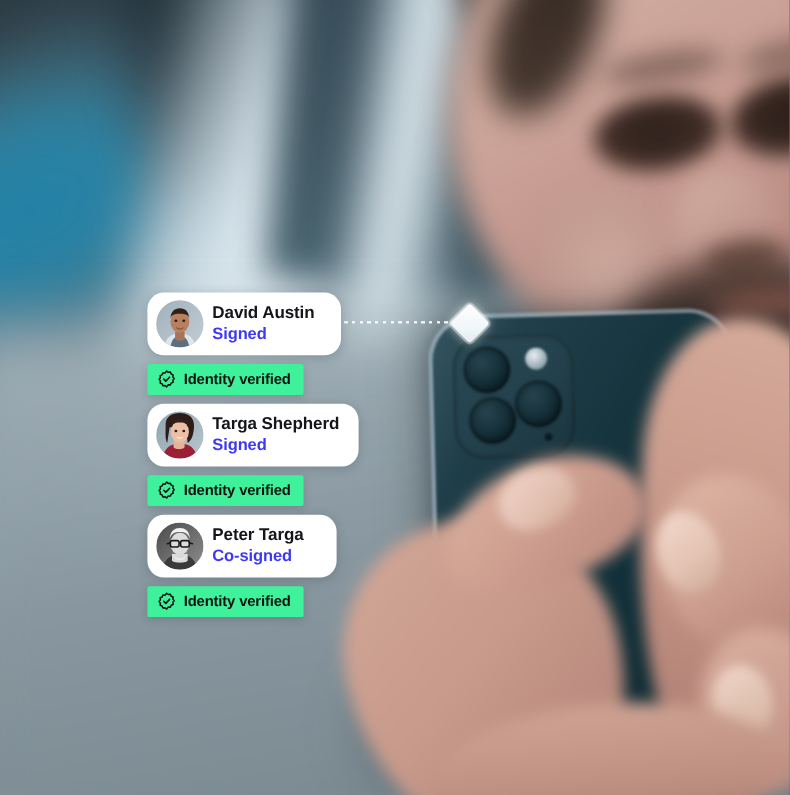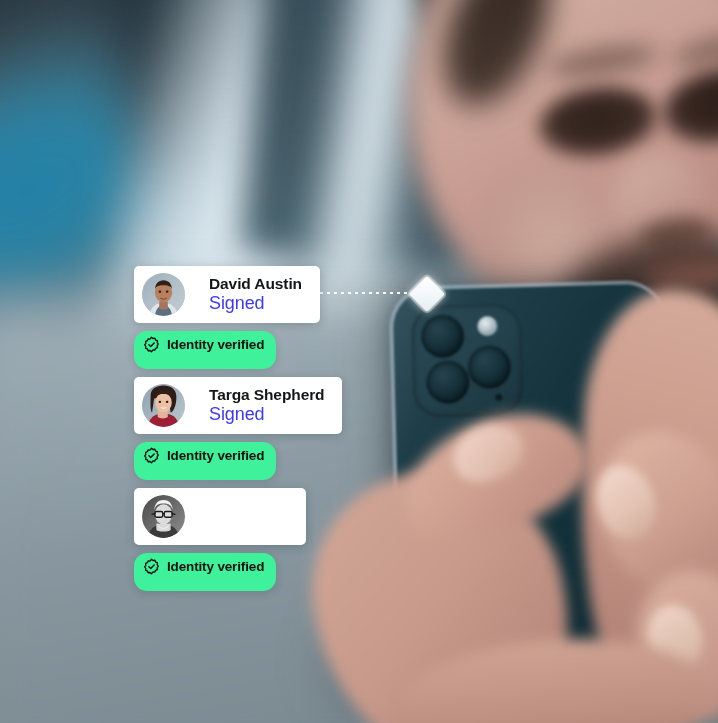--- a/index.html
+++ b/index.html
@@ -385,23 +385,23 @@
     top: 266px;
     display: flex;
     flex-direction: column;
     gap: 8px;
   }
   .group { display: flex; flex-direction: column; gap: 8px; align-items: flex-start; }
 
   .person-card {
     display: flex;
     align-items: center;
-    gap: 24px;
+    gap: 8px;
     background: #ffffff;
-    border-radius: 5px;
+    border-radius: 15px;
     padding: 7px 18px 7px 8px;
     box-shadow: 0 2px 10px rgba(25,40,50,0.22);
     width: max-content;
     min-width: 150px;
   }
   .avatar {
     width: 43px;
     height: 43px;
     border-radius: 50%;
     flex: 0 0 auto;
@@ -413,35 +413,35 @@
 
   .card-text { display: flex; flex-direction: column; line-height: 1.06; }
   .card-name {
     font-size: 15.5px;
     font-weight: bold;
     color: #15161a;
     letter-spacing: -0.1px;
     white-space: nowrap;
   }
   .card-status {
-    font-size: 18px;
-    font-weight: normal;
+    font-size: 15px;
+    font-weight: bold;
     color: #3c38f5;
     letter-spacing: -0.1px;
     white-space: nowrap;
     margin-top: 2px;
   }
 
   .verified-badge {
     display: inline-flex;
     align-items: center;
     gap: 7px;
     background: #3ff19a;
-    border-radius: 13px;
-    padding: 5px 12px 16px 9px;
+    border-radius: 2px;
+    padding: 5px 12px 6px 9px;
     box-shadow: 0 2px 8px rgba(25,40,50,0.18);
     width: max-content;
   }
   .verified-badge .seal { width: 17px; height: 17px; display: block; flex: 0 0 auto; }
   .verified-label {
     font-size: 13.5px;
     font-weight: bold;
     color: #0c1210;
     letter-spacing: -0.15px;
     white-space: nowrap;
@@ -608,20 +608,24 @@
               <ellipse cx="30" cy="27" rx="12" ry="14" fill="#dcdcdc"></ellipse>
               <path d="M17 21c1-10 6-14 13-14s12 4 13 14c-2-7-6-9-13-9s-11 2-13 9z" fill="#f2f2f2"></path>
               <path d="M20 34q2 12 10 12t10-12q-2 14-10 14t-10-14z" fill="#ececec"></path>
               <rect x="18" y="23" width="11" height="8" rx="2.4" fill="none" stroke="#1a1a1a" stroke-width="2"></rect>
               <rect x="31" y="23" width="11" height="8" rx="2.4" fill="none" stroke="#1a1a1a" stroke-width="2"></rect>
               <path d="M29 26h2" stroke="#1a1a1a" stroke-width="1.8"></path>
               <path d="M18 26l-4 1M42 26l4 1" stroke="#1a1a1a" stroke-width="1.8" stroke-linecap="round"></path>
             </g>
           </svg>
         </div>
+        <div class="card-text">
+          <span class="card-name">Peter Targa</span>
+          <span class="card-status">Co-signed</span>
+        </div>
       </div>
       <div class="verified-badge">
         <svg class="seal" viewBox="0 0 24 24" aria-hidden="true">
           <path fill="none" stroke="#0c1210" stroke-width="1.9" stroke-linejoin="round" d="M12 1.8l2.1 1.7 2.7-.3 1 2.5 2.5 1-.3 2.7 1.7 2.1-1.7 2.1.3 2.7-2.5 1-1 2.5-2.7-.3L12 22.2l-2.1-1.7-2.7.3-1-2.5-2.5-1 .3-2.7L2.3 12.5 4 10.4l-.3-2.7 2.5-1 1-2.5 2.7.3z"></path>
           <path fill="none" stroke="#0c1210" stroke-width="2.1" stroke-linecap="round" stroke-linejoin="round" d="M8.4 12.3l2.5 2.5 4.8-5"></path>
         </svg>
         <span class="verified-label">Identity verified</span>
       </div>
     </div>
 

